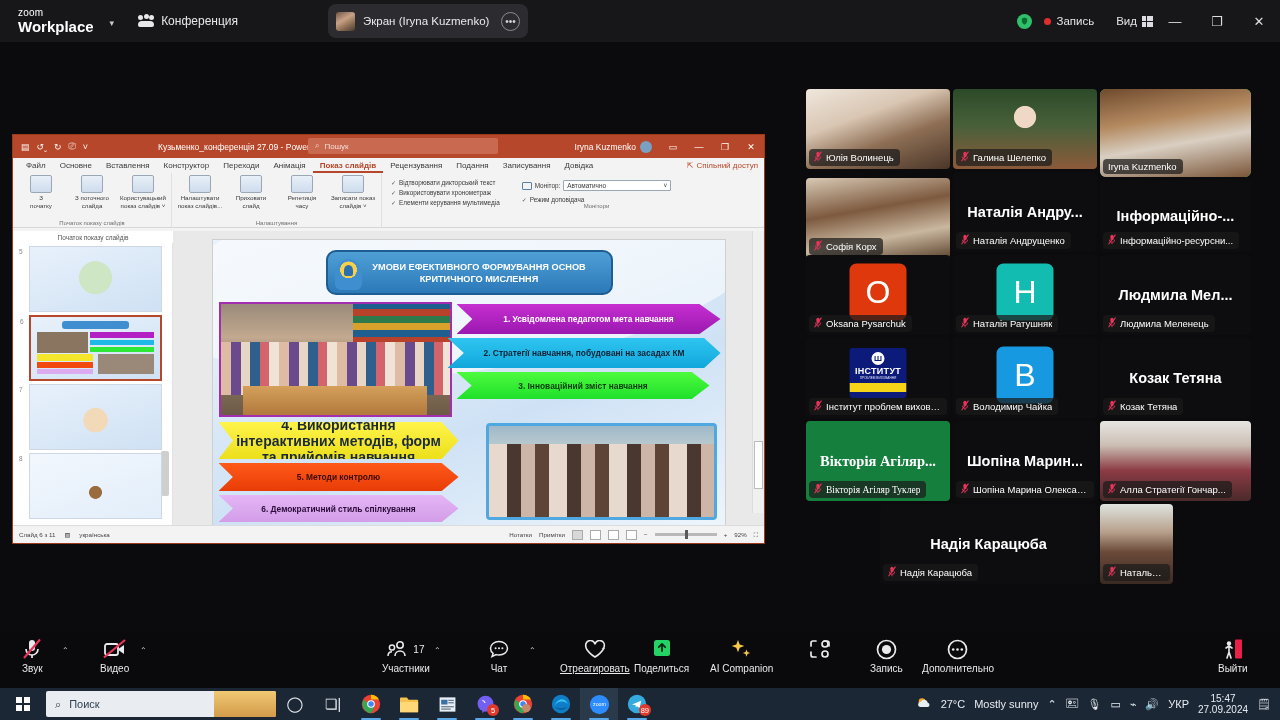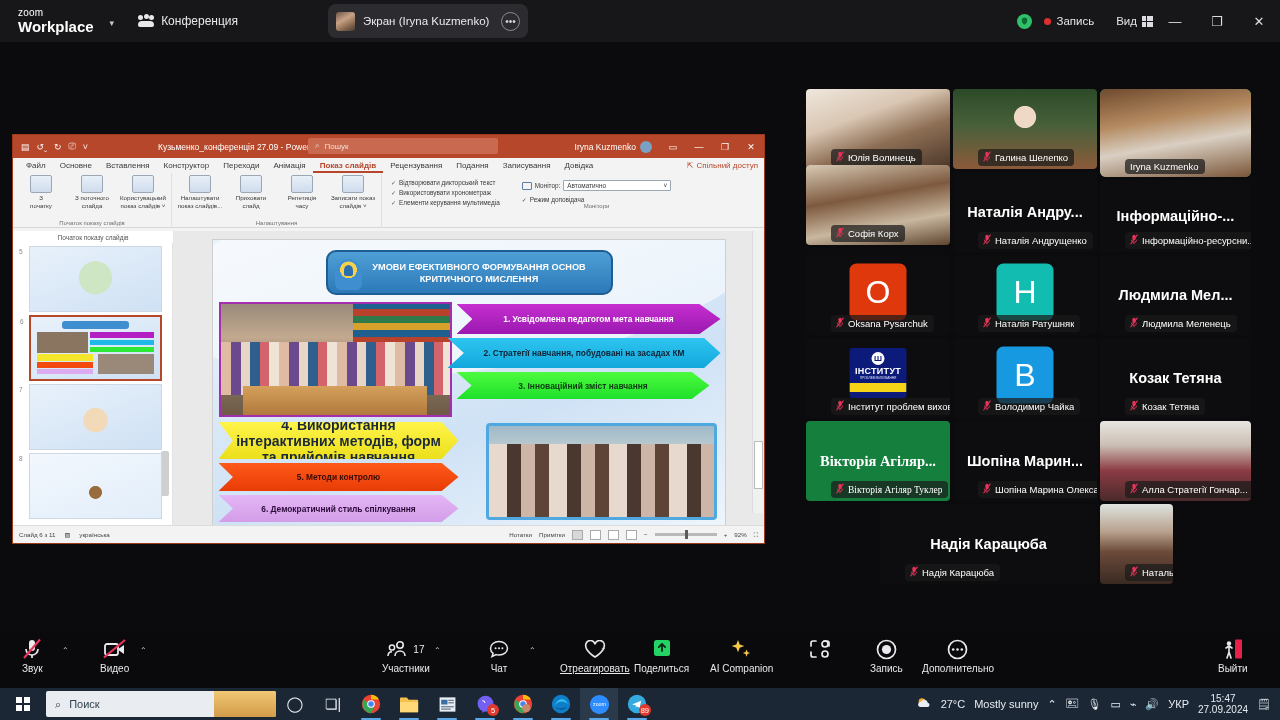--- a/index.html
+++ b/index.html
@@ -173,21 +173,21 @@
   .st-slider { width:62px; height:3px; background:#b9b9b9; position:relative;}
   .st-slider i { position:absolute; left:30px; top:-3px; width:3px; height:9px; background:#5a5a5a;}
 
   
   .grid { position:absolute; left:806px; top:89px; width:445px; height:500px; }
   .tile { position:absolute; border-radius:4px; overflow:hidden; }
   .tile.active { outline:3px solid #37d06a; outline-offset:-3px; border-radius:6px;}
   .tile .vid { position:absolute; inset:0; }
   .namebar { position:absolute; left:3px; bottom:3px; max-width:calc(100% - 6px);
     background:rgba(26,26,26,.72); border-radius:4px; padding:2px 6px 2px 5px;
-    display:flex; align-items:center; gap:4px; color:#fff; font-size:9.5px; white-space:nowrap; overflow:hidden;margin-left:22px;}
+    display:flex; align-items:center; gap:4px; color:#fff; font-size:9.5px; white-space:nowrap; overflow:hidden;}
   .mute { color:#e8345a; font-size:9px; flex:none; line-height:1;}
   .nm { overflow:hidden; text-overflow:ellipsis; }
   .bigname { position:absolute; left:0; right:0; top:50%; transform:translateY(-50%);
     text-align:center; color:#fff; font-size:14.5px; font-weight:bold; padding:0 4px;
     white-space:nowrap; overflow:hidden; text-overflow:ellipsis;}
   .initial { position:absolute; left:50%; top:46%; transform:translate(-50%,-50%);
     width:57px; height:57px; border-radius:7px; display:flex; align-items:center; justify-content:center;
     color:#fff; font-size:32px; font-weight:500;}
 
   
@@ -522,21 +522,21 @@
             </svg></span>
           <span class="nm">Галина Шелепко</span>
         </div>
       </div>
       <div class="tile active" style="left: 294px; top: 0px; width: 151px; height: 88px; background: rgb(16, 16, 18);">
         <div class="vid" style="background: linear-gradient(170deg, rgb(111, 74, 46) 0%, rgb(180, 138, 96) 35%, rgb(217, 207, 194) 60%, rgb(122, 85, 56) 100%);"></div>
         <div class="namebar">
           <span class="nm">Iryna Kuzmenko</span>
         </div>
       </div>
-      <div class="tile" style="left: 0px; top: 76px; width: 144px; height: 80px; background: rgb(16, 16, 18);">
+      <div class="tile" style="left: 0px; top: 89px; width: 144px; height: 80px; background: rgb(16, 16, 18);">
         <div class="vid" style="background: linear-gradient(170deg, rgb(216, 201, 180) 0%, rgb(125, 90, 63) 40%, rgb(201, 183, 159) 70%, rgb(94, 69, 48) 100%);"></div>
         <div class="namebar">
           <span class="mute"><svg width="8" height="11" viewBox="0 0 10 14">
               <rect x="3" y="1" width="4" height="7" rx="2" fill="#e8345a"></rect>
               <path d="M1.6 7.2a3.4 3.4 0 0 0 6.8 0" stroke="#e8345a" stroke-width="1.1" fill="none"></path>
               <line x1="5" y1="10.5" x2="5" y2="13" stroke="#e8345a" stroke-width="1.1"></line>
               <line x1="0.6" y1="13" x2="9.4" y2="0.8" stroke="#e8345a" stroke-width="1.3"></line>
             </svg></span>
           <span class="nm">Софія Корх</span>
         </div>

